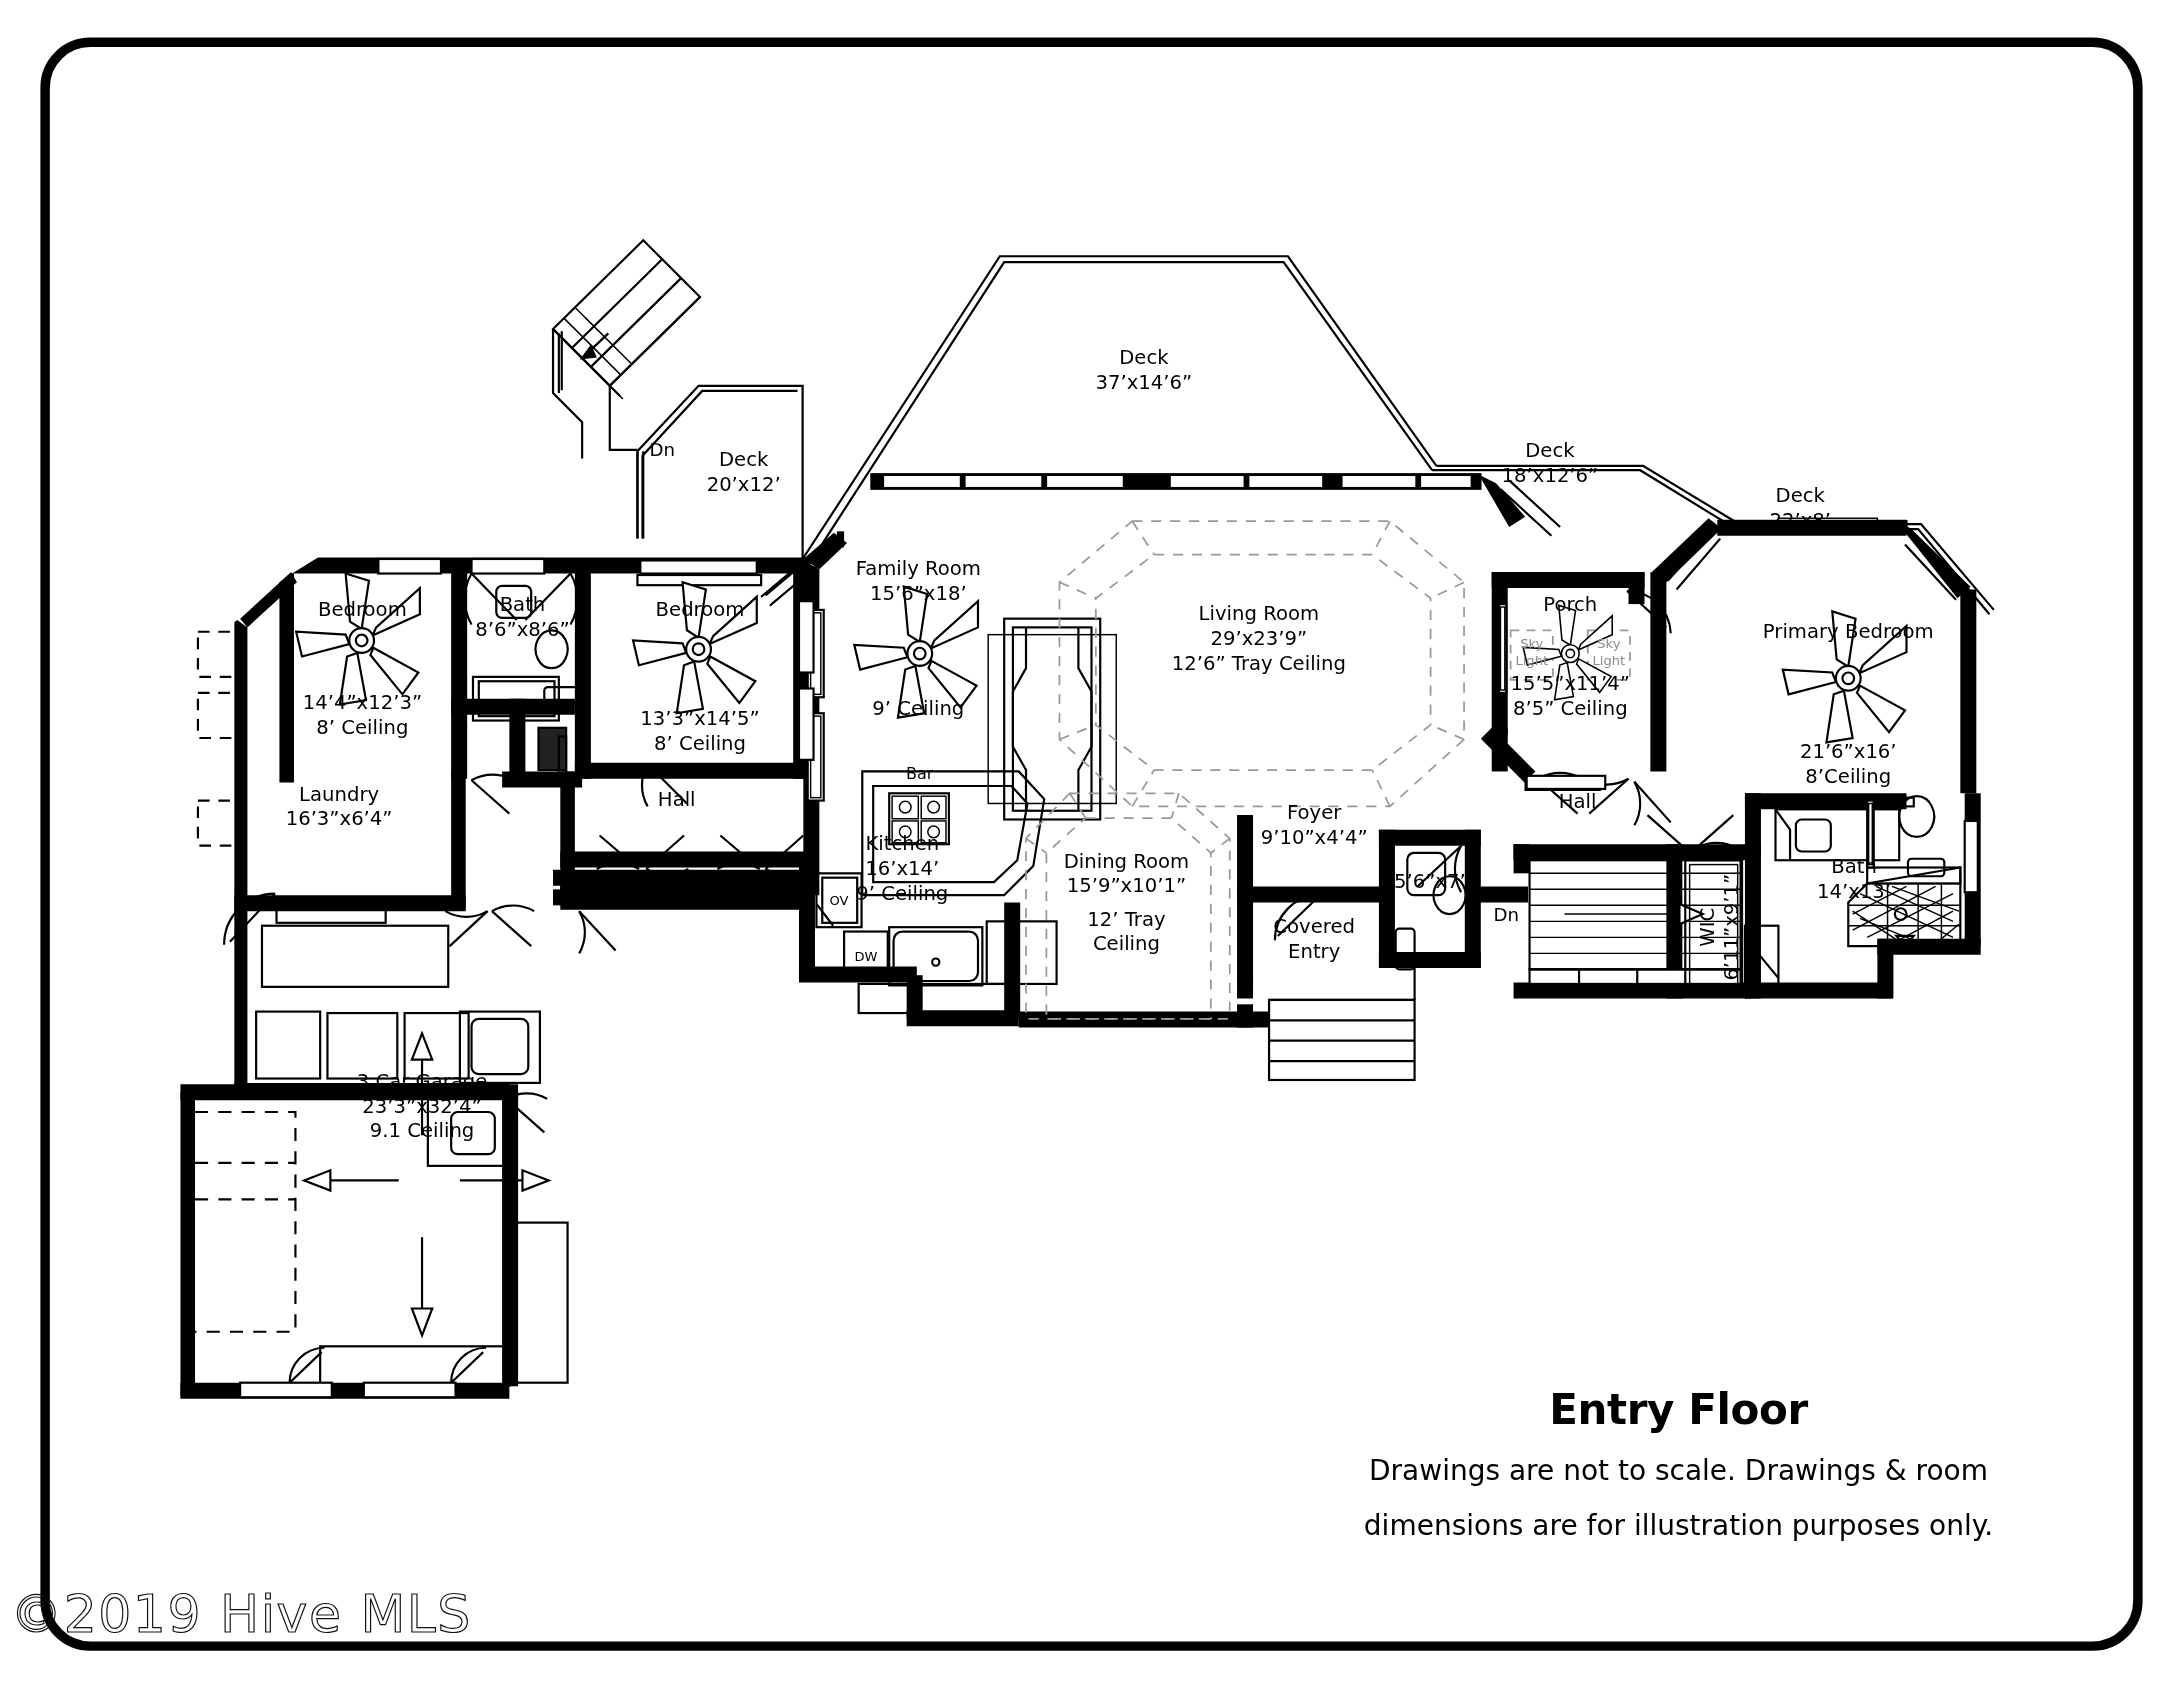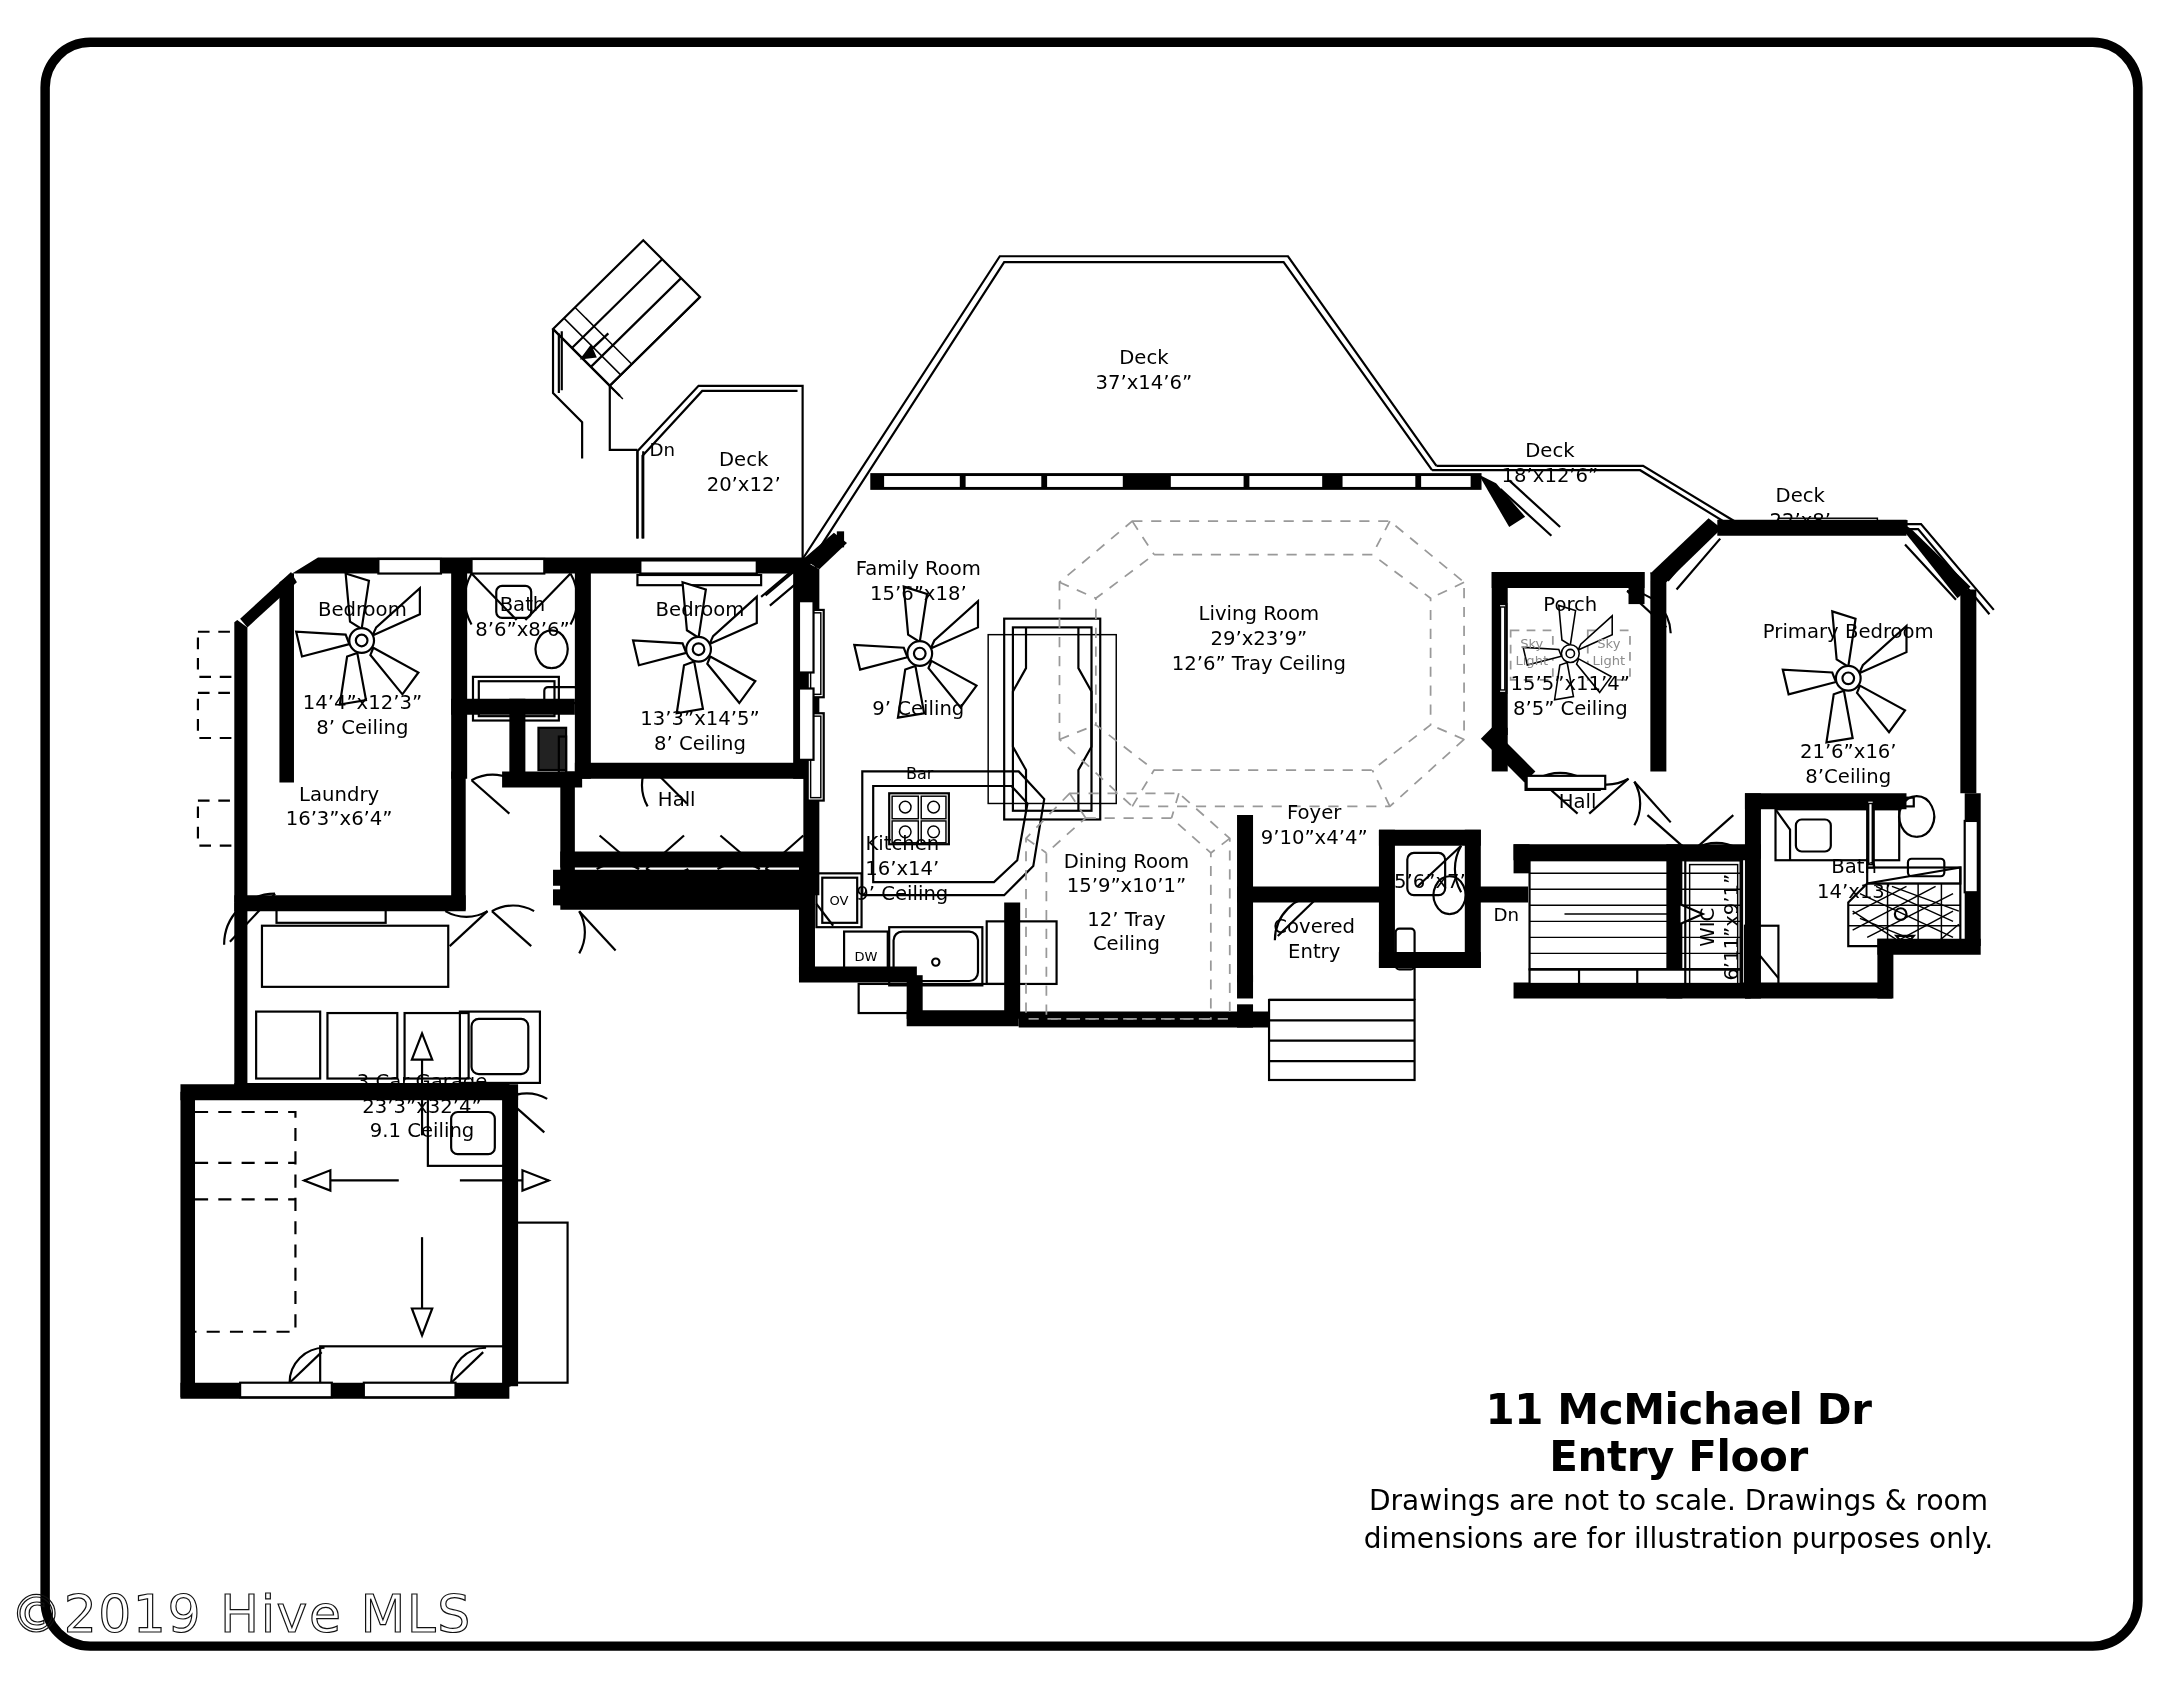--- a/index.html
+++ b/index.html
@@ -8,21 +8,21 @@
   #stage{position:absolute;left:0;top:0;width:2183px;height:1565px;}
   svg.plan{position:absolute;left:0;top:0;width:2183px;height:1687px;}
   .lbl{font-family:"DejaVu Sans","Liberation Sans",sans-serif;fill:#000;}
   .t-room{font-size:27px;}
   .t-tiny{font-size:18px;fill:#8c8c8c;}
   .t-dn{font-size:25px;}
   .t-bar{font-size:22px;}
   .t-ov{font-size:18px;}
   .title-blk{position:absolute;right:86px;top:1386px;width:837px;text-align:center;}
   .title-1{font-size:42px;font-weight:bold;line-height:1.12;letter-spacing:-0.4px;}
-  .title-2{font-size:28px;line-height:1.25;margin-top:3px;}
+  .title-2{font-size:28px;line-height:1.25;margin-top:20px;}
   .wm{position:absolute;left:10.2px;top:1584px;font-size:52px;letter-spacing:1.5px;
       color:transparent;-webkit-text-stroke:1.2px #111;font-family:"DejaVu Sans","Liberation Sans",sans-serif;}
 </style>
 </head>
 <body>
 
 <div id="stage">
 
 <svg class="plan" viewBox="0 0 3000 2318" xmlns="http://www.w3.org/2000/svg">
 
@@ -543,21 +543,20 @@
 
   <text class="lbl t-room" x="2356" y="1274" text-anchor="middle" transform="rotate(-90 2356 1274)">WIC</text>
   <text class="lbl t-room" x="2388" y="1274" text-anchor="middle" transform="rotate(-90 2388 1274)">6’11”x9’1”</text>
 
   <text class="lbl t-room" x="2548" y="1200" text-anchor="middle">Bath</text>
   <text class="lbl t-room" x="2548" y="1234" text-anchor="middle">14’x13’</text>
 
 </svg>
 
 <div class="title-blk">
-  <div class="title-1">11 McMichael Dr</div>
   <div class="title-1">Entry Floor</div>
   <div class="title-2">Drawings are not to scale. Drawings &amp; room</div>
   <div class="title-2">dimensions are for illustration purposes only.</div>
 </div>
 
 <div class="wm">©2019 Hive MLS</div>
 
 </div>
 
 

